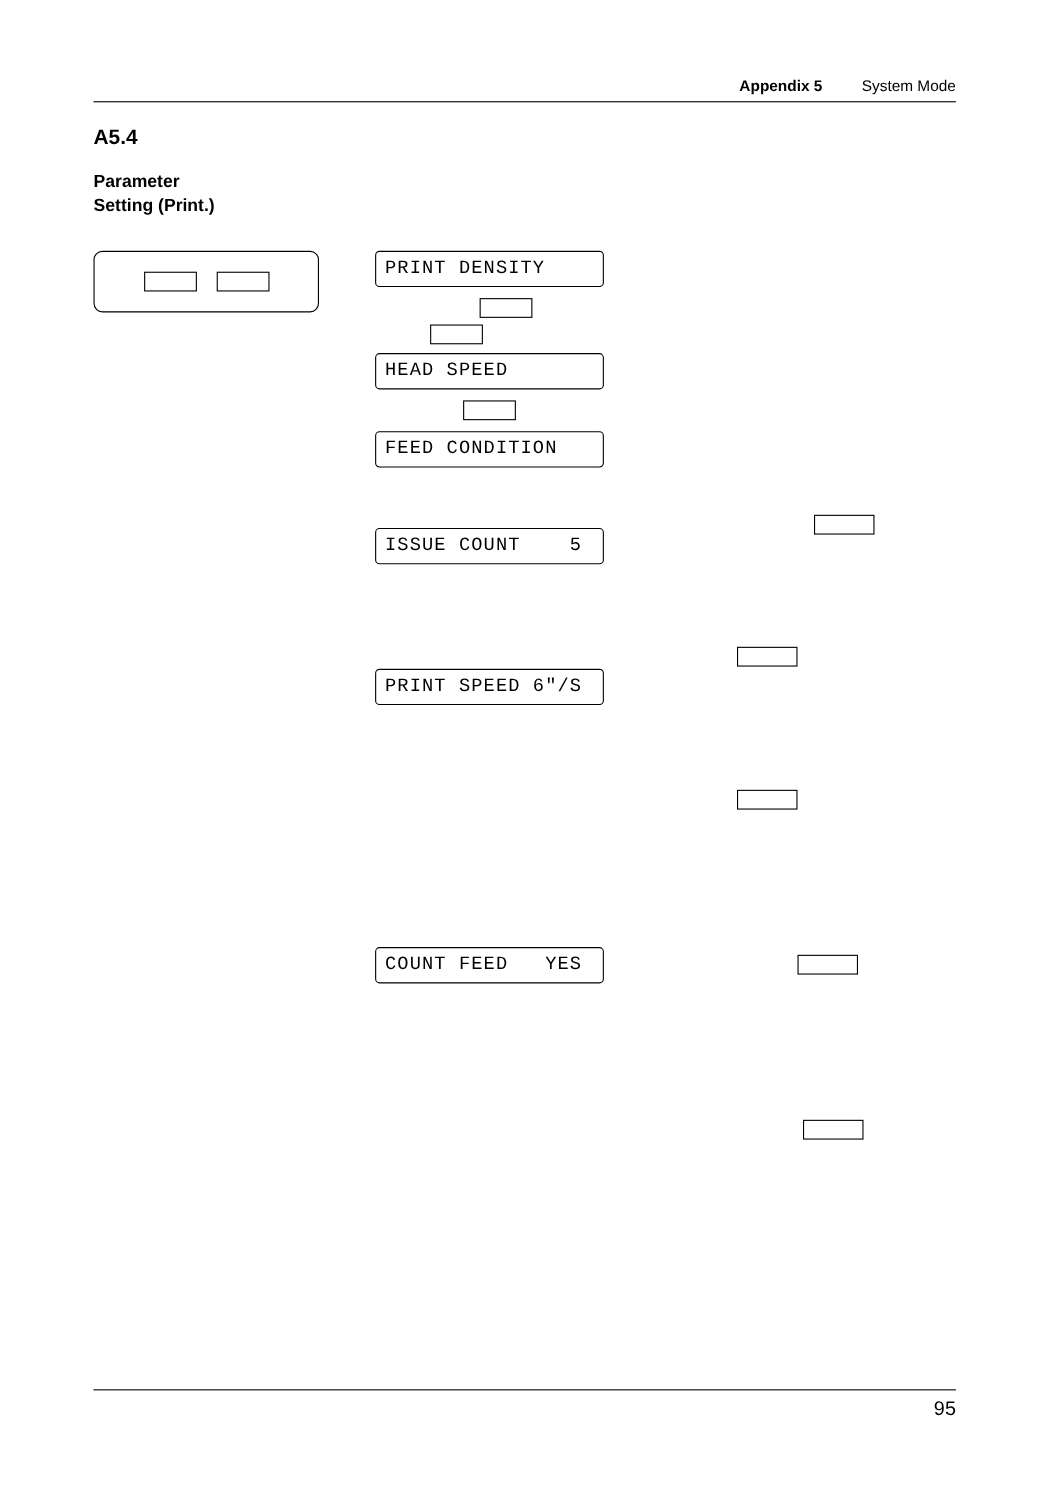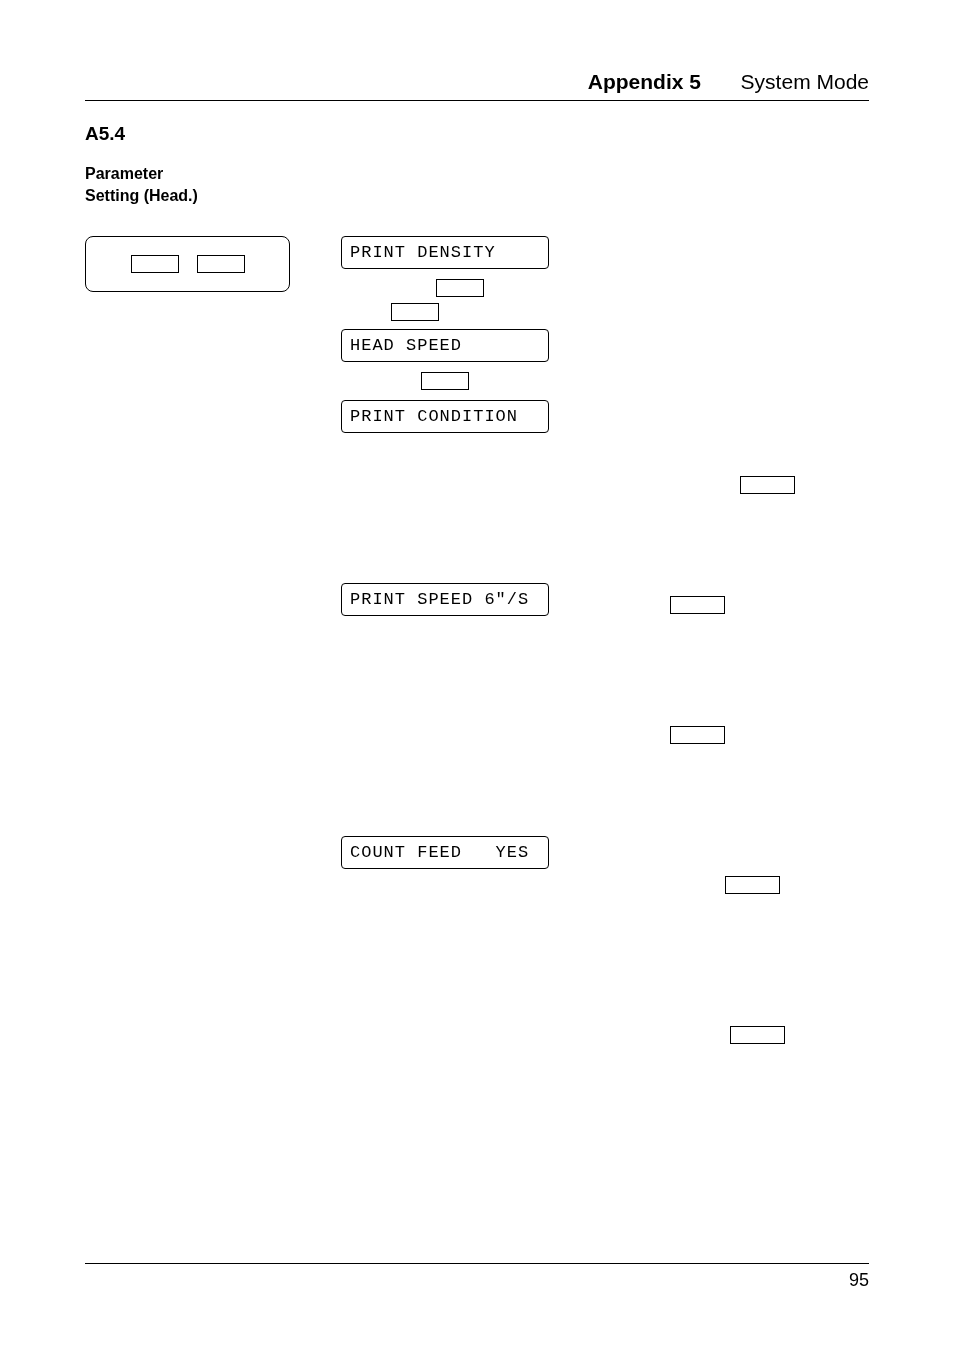--- a/index.html
+++ b/index.html
@@ -13,21 +13,21 @@
     }
     .page {
       padding: 70px 85px 60px 85px;
       height: 100%;
       position: relative;
     }
     .header-line {
       border-bottom: 1.5px solid #000;
       padding-bottom: 6px;
       text-align: right;
-      font-size: 21px;
+      font-size: 14px;
       margin-bottom: 20px;
     }
     .header-line .bold { font-weight: bold; }
     .header-line .gap { display:inline-block; width:28px; }
 
     .top-row {
       display: flex;
       align-items: flex-start;
       gap: 18px;
       margin-bottom: 30px;
@@ -121,21 +121,21 @@
   <div class="header-line">
     <span class="bold">Appendix 5</span>
     <span class="gap"></span>
     <span>System Mode</span>
   </div>
 
   <div class="top-row">
     <div class="sec-num">A5.4</div>
     <div class="sec-title">
       <span>Parameter</span><br>
-      <span>Setting (Head.)</span>
+      <span>Setting (Print.)</span>
     </div>
   </div>
 
   <div class="content">
 
     <div class="left-col">
       <div class="left-box">
         <div class="small-rect"></div>
         <div class="small-rect"></div>
       </div>
@@ -155,24 +155,27 @@
       <div style="height:8px"></div>
       <div class="flow-item">
         <div class="lcd">HEAD SPEED</div>
         <div class="below-rects single">
           <div class="small-rect"></div>
         </div>
       </div>
 
       <div style="height:10px"></div>
       <div class="flow-item">
-        <div class="lcd">PRINT CONDITION</div>
+        <div class="lcd">FEED CONDITION</div>
       </div>
 
       <div style="height:55px"></div>
+      <div class="flow-item">
+        <div class="lcd">ISSUE COUNT    5</div>
+      </div>
 
       <div style="height:95px"></div>
       <div class="flow-item">
         <div class="lcd">PRINT SPEED 6"/S</div>
       </div>
 
       <div style="height:100px"></div>
 
       <div style="height:120px"></div>
       <div class="flow-item">

